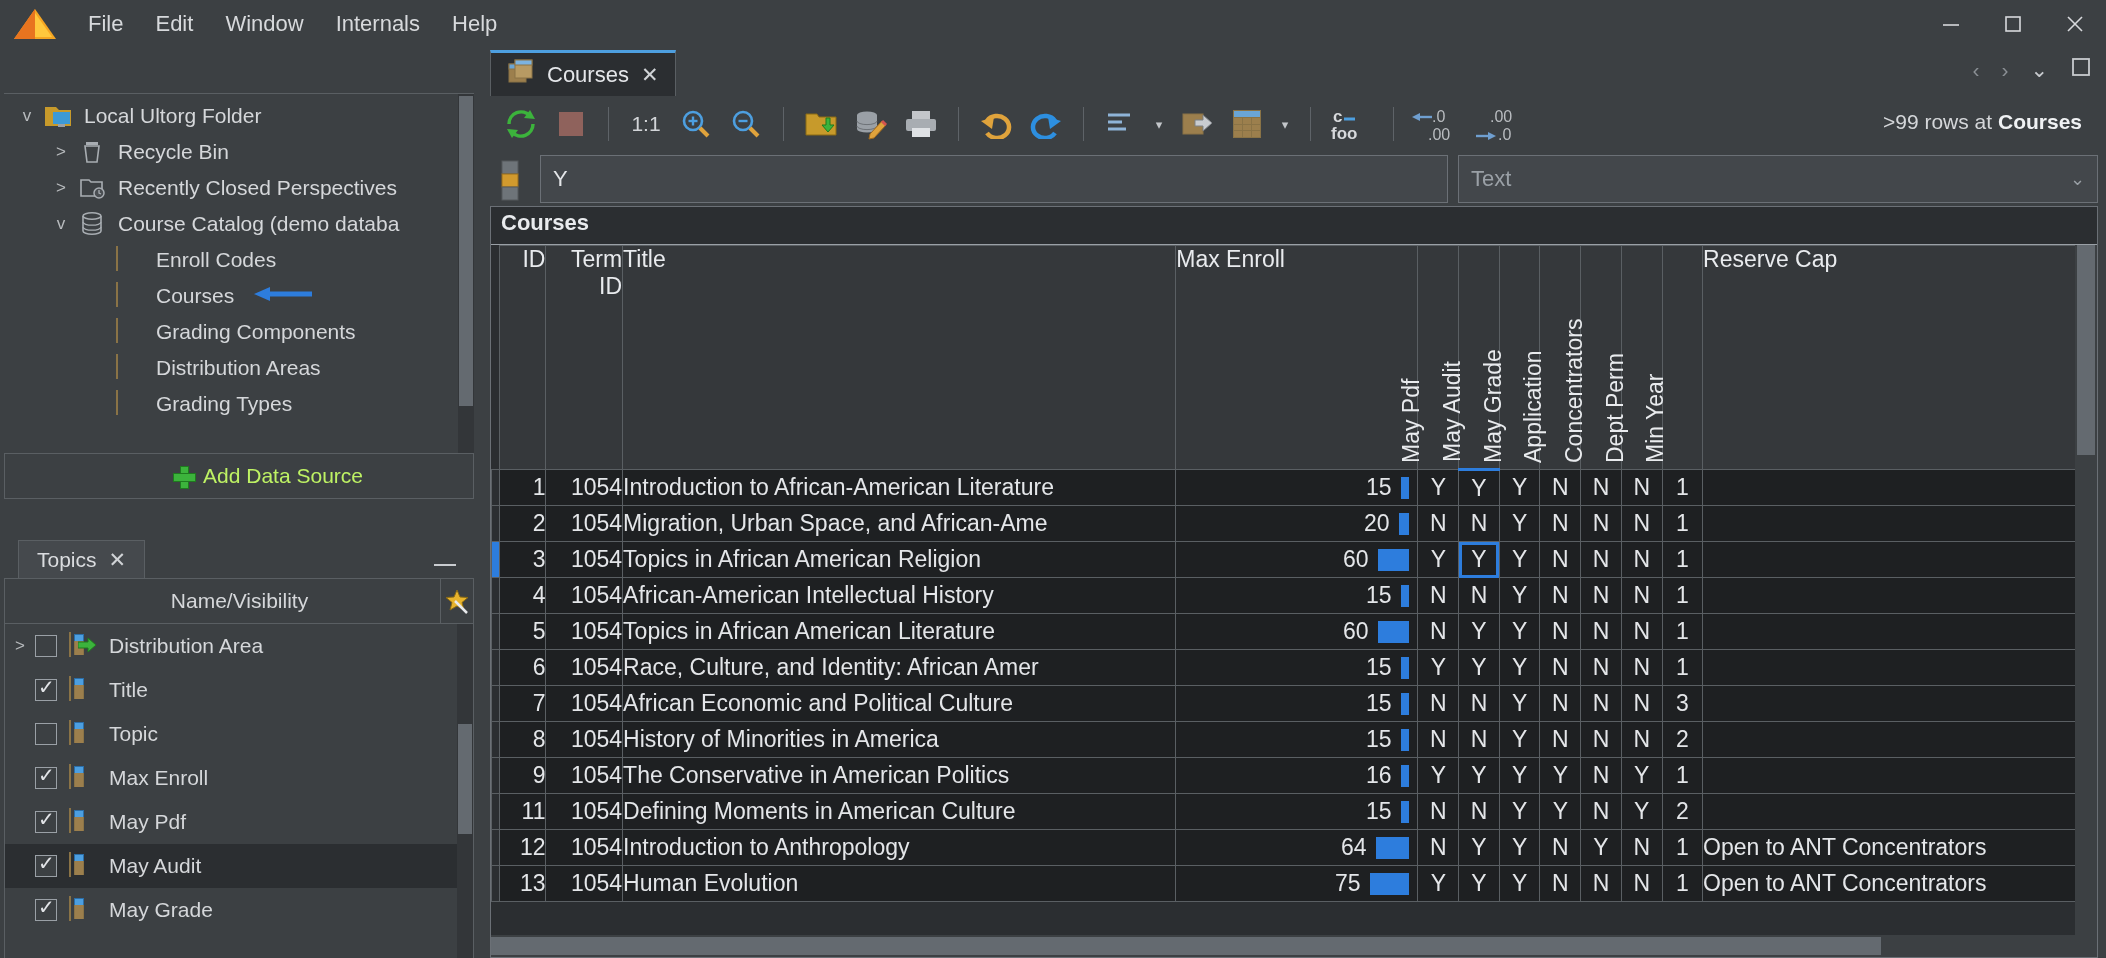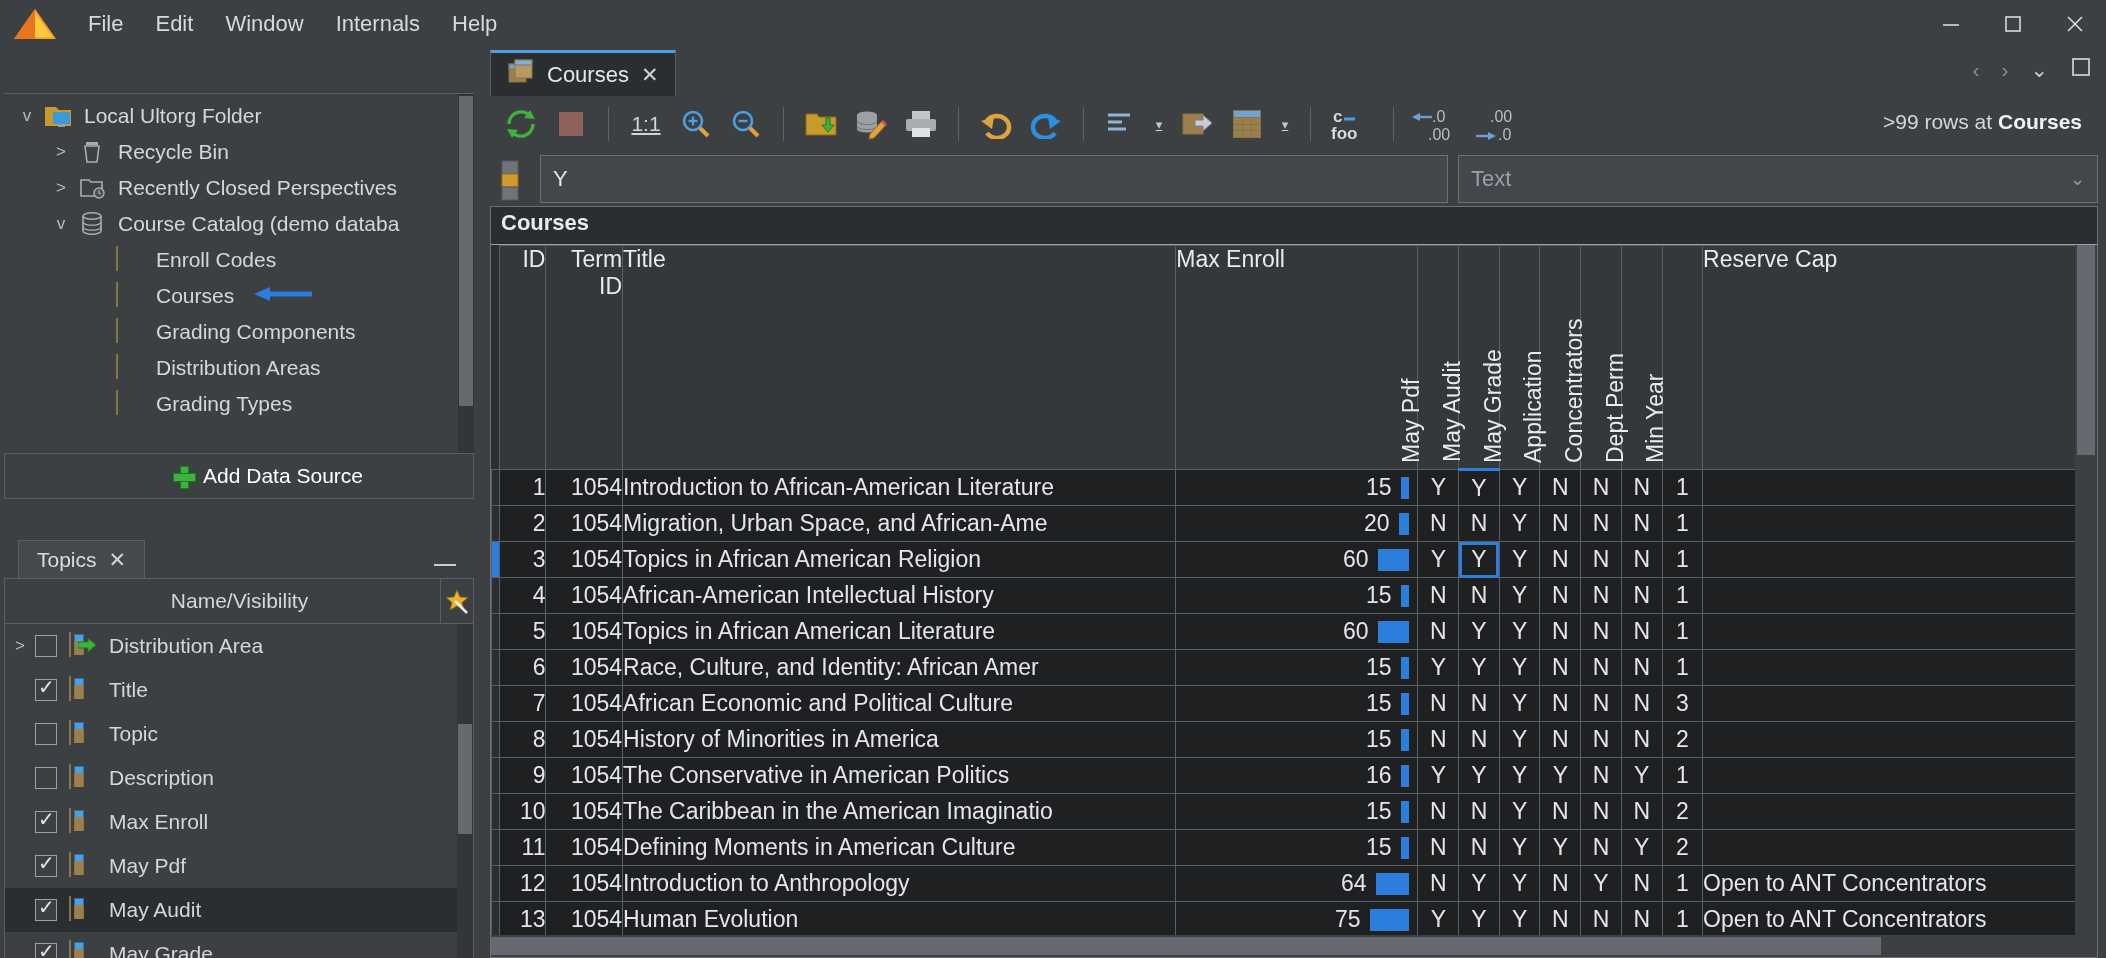--- a/index.html
+++ b/index.html
@@ -88,21 +88,21 @@
   }
   .fld-ico::after {
     content:""; position:absolute; left:4px; top:8px; width:8px; bottom:1px; background:#9c7f4d;
     border-left:1px solid #8a7346; border-right:1px solid #8a7346;
   }
 
   #add-ds {
     position: absolute; left: 4px; top: 405px; width: 470px; height: 46px;
     border: 1px solid #5a5f63; background: #3c4043;
     display: flex; align-items: center; justify-content: flex-end;
-    gap: 10px; padding-right: 110px; font-size: 21px; color: #ffffff;
+    gap: 10px; padding-right: 110px; font-size: 21px; color: #bef264;
   }
   .plus-ico {
     width: 20px; height: 20px; position: relative; flex: none;
   }
   .plus-ico::before, .plus-ico::after {
     content:""; position:absolute; background:#3cb33c; border:1px solid #1f7a1f;
   }
   .plus-ico::before { left:7px; top:0; width:7px; height:21px; }
   .plus-ico::after  { left:0; top:7px; width:21px; height:7px; }
 
@@ -158,21 +158,21 @@
     font-size: 22px; color: #e4e6e9;
   }
   .tab-close { font-size: 21px; color: #d0d3d6; }
   .tabstrip-right {
     position: absolute; right: 14px; top: 8px; display: flex; align-items: center; gap: 22px;
   }
   .tsr-btn { color: #8b9095; font-size: 21px; }
 
   #toolbar {
     position: absolute; left: 8px; right: 8px; top: 48px; height: 56px;
-    display: flex; align-items: center; gap: 4px; padding-left: 8px; text-decoration: underline;
+    display: flex; align-items: center; gap: 4px; padding-left: 8px;
   }
   .tb { width: 46px; height: 46px; display: flex; align-items: center; justify-content: center; }
   .tb-sep { width: 1px; height: 34px; background: #5e6368; margin: 0 10px; }
   .tb-caret { width: 22px; height: 46px; display:flex; align-items:center; justify-content:center; color:#c3c6ca; font-size: 13px; }
   #rows-at {
     position: absolute; right: 16px; top: 14px; font-size: 21px; color: #d5d7da;
   }
   #rows-at b { color: #f0f2f4; }
 
   #searchrow {
@@ -409,25 +409,20 @@
         <span class="ticon"><span class="fld-ico"></span></span>
         <span>Title</span>
       </div>
 
       <div class="fnode">
         <span class="fcheck"></span>
         <span class="ticon"><span class="fld-ico"></span></span>
         <span>Topic</span>
       </div>
 
-      <div class="fnode">
-        <span class="fcheck"></span>
-        <span class="ticon"><span class="fld-ico"></span></span>
-        <span>Description</span>
-      </div>
 
       <div class="fnode">
         <span class="fcheck on"></span>
         <span class="ticon"><span class="fld-ico"></span></span>
         <span>Max Enroll</span>
       </div>
 
       <div class="fnode">
         <span class="fcheck on"></span>
         <span class="ticon"><span class="fld-ico"></span></span>
@@ -840,60 +835,40 @@
             <td class="c mid">Y</td>
             <td class="c mid">Y</td>
             <td class="c mid">Y</td>
             <td class="c mid">N</td>
             <td class="c mid">Y</td>
             <td class="c mid">1</td>
             <td class="c "></td>
           </tr>
           <tr>
             <td class="rowhead"></td>
-            <td class="c num">10</td>
-            <td class="c num">1054</td>
-            <td class="c ">The Caribbean in the American Imaginatio</td>
+            <td class="c num">11</td>
+            <td class="c num">1054</td>
+            <td class="c ">Defining Moments in American Culture</td>
             <td class="c maxenroll">
               <div class="me-wrap">
                 <span class="me-val">15</span>
                 <span class="me-bar" style="width: 8px;"></span>
               </div>
             </td>
             <td class="c mid">N</td>
             <td class="c mid">N</td>
             <td class="c mid">Y</td>
-            <td class="c mid">N</td>
-            <td class="c mid">N</td>
-            <td class="c mid">N</td>
+            <td class="c mid">Y</td>
+            <td class="c mid">N</td>
+            <td class="c mid">Y</td>
             <td class="c mid">2</td>
             <td class="c "></td>
           </tr>
           <tr>
             <td class="rowhead"></td>
-            <td class="c num">11</td>
-            <td class="c num">1054</td>
-            <td class="c ">Defining Moments in American Culture</td>
-            <td class="c maxenroll">
-              <div class="me-wrap">
-                <span class="me-val">15</span>
-                <span class="me-bar" style="width: 8px;"></span>
-              </div>
-            </td>
-            <td class="c mid">N</td>
-            <td class="c mid">N</td>
-            <td class="c mid">Y</td>
-            <td class="c mid">Y</td>
-            <td class="c mid">N</td>
-            <td class="c mid">Y</td>
-            <td class="c mid">2</td>
-            <td class="c "></td>
-          </tr>
-          <tr>
-            <td class="rowhead"></td>
             <td class="c num">12</td>
             <td class="c num">1054</td>
             <td class="c ">Introduction to Anthropology</td>
             <td class="c maxenroll">
               <div class="me-wrap">
                 <span class="me-val">64</span>
                 <span class="me-bar" style="width: 33px;"></span>
               </div>
             </td>
             <td class="c mid">N</td>

